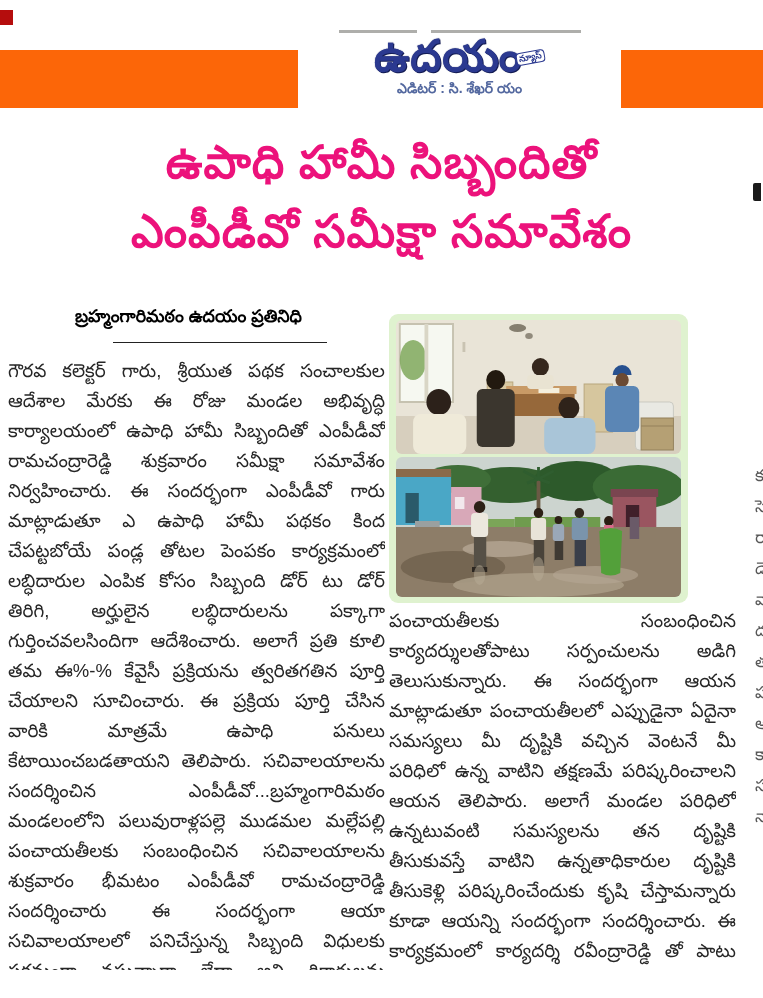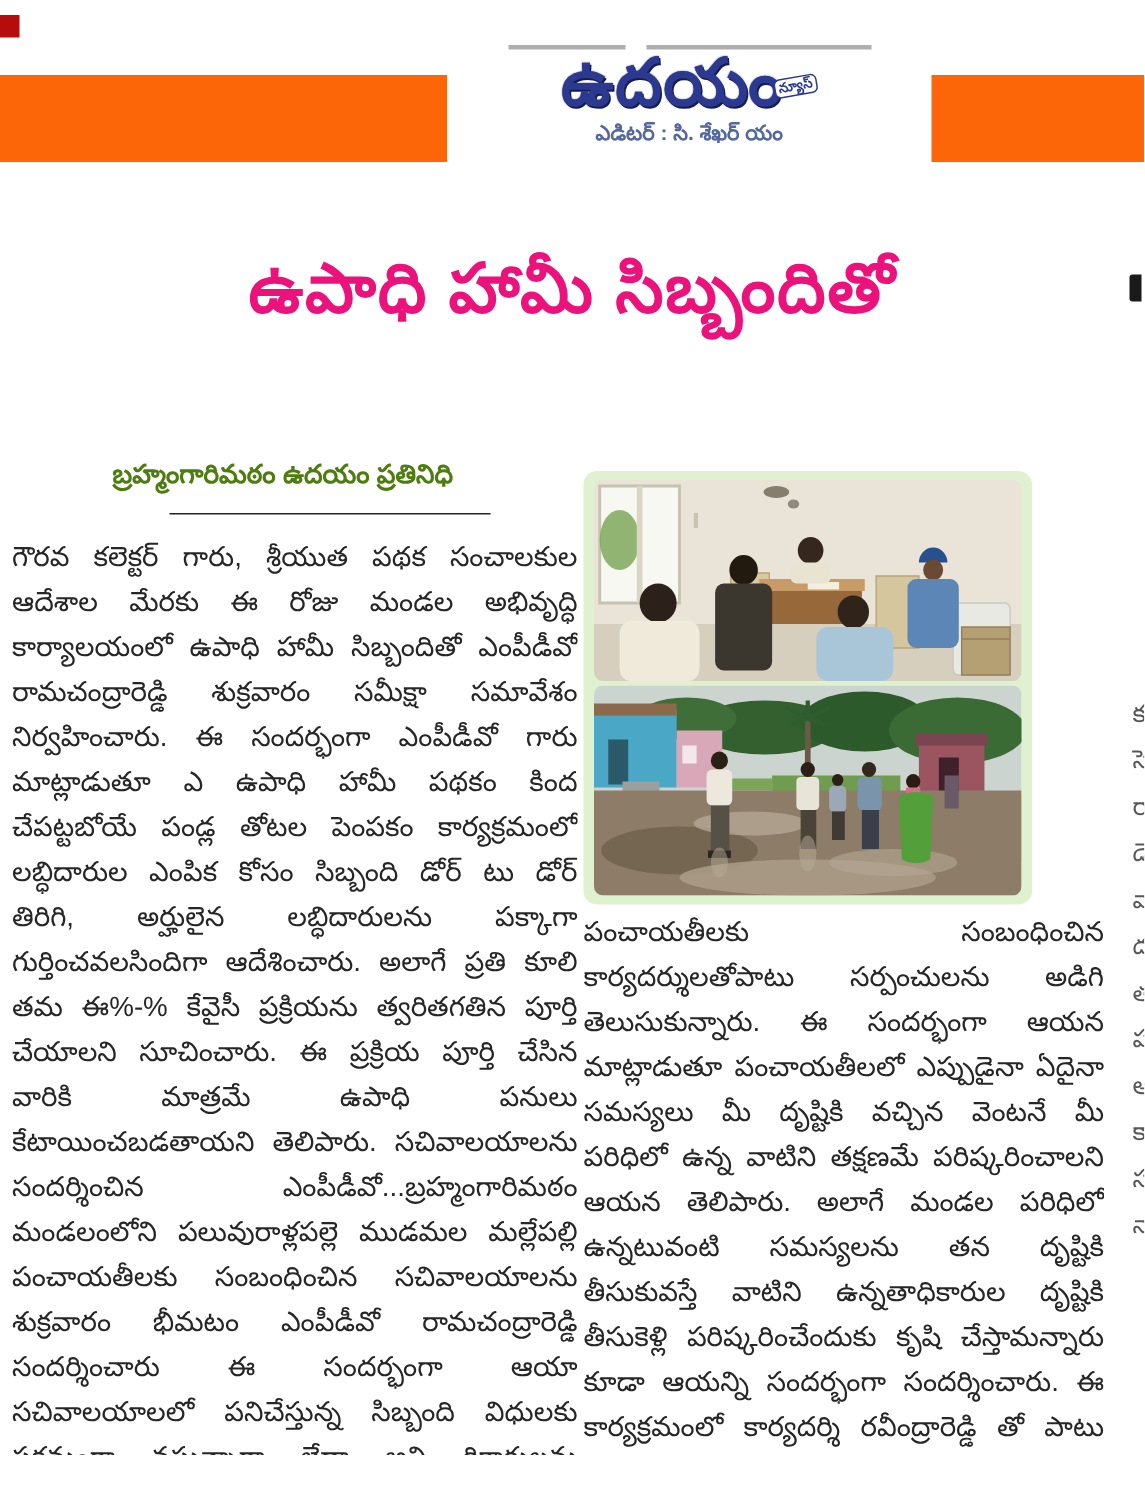--- a/index.html
+++ b/index.html
@@ -17,25 +17,25 @@
   .micro-print span:nth-child(2){width:150px;}
   .logo-row{display:flex;align-items:flex-end;margin-top:1px;line-height:1;}
   .logo-text{font-size:44px;font-weight:800;color:#2b3990;letter-spacing:1px;
              text-shadow:0 0 1px #1a2360, 1px 1px 0 #141c52;}
   .logo-badge{font-size:9px;font-weight:700;color:#2b3990;border:1.5px solid #2b3990;
               border-radius:4px;padding:1px 2px;margin-left:-6px;margin-bottom:14px;
               transform:rotate(-10deg);background:#fff;}
   .editor-line{font-size:14px;color:#53689f;margin-top:2px;font-weight:600;}
 
   
-  .headline{position:absolute;left:20px;top:158px;width:723px;text-align:center;
+  .headline{position:absolute;left:20px;top:128px;width:723px;text-align:center;
             color:#ec127b;font-weight:800;font-size:46px;line-height:69px;letter-spacing:1px;}
 
   
-  .byline{position:absolute;left:75px;top:306px;width:310px;font-size:17.5px;font-weight:700;color:#4d7c0f;}
+  .byline{position:absolute;left:75px;top:306px;width:310px;font-size:17.5px;font-weight:700;color:#000000;}
   .byline-rule{position:absolute;left:113px;top:342px;width:214px;height:0;border-top:1.5px solid #222;}
 
   
   .col{position:absolute;color:#262626;font-size:18.5px;line-height:30px;
        text-align:justify;word-spacing:2px;}
   .col-left{left:8px;top:356px;width:377px;height:614px;text-align-last:justify;overflow:hidden;}
   .col-right{left:389px;top:606px;width:347px;height:364px;overflow:hidden;}
 
   
   .photo-frame{position:absolute;left:389px;top:314px;width:299px;height:289px;background:#dff2cf;
@@ -65,20 +65,21 @@
       </div>
     <div class="logo-row">
       <span class="logo-text">ఉదయం</span>
       <span class="logo-badge">న్యూస్</span>
     </div>
     <div class="editor-line">ఎడిటర్ : సి. శేఖర్ యం</div>
   </div>
 
   <div class="headline">
     <div>ఉపాధి హామీ సిబ్బందితో</div>
+    <div>ఎంపీడీవో  సమీక్షా సమావేశం</div>
   </div>
 
   <div class="byline">బ్రహ్మంగారిమఠం ఉదయం ప్రతినిధి</div>
   <div class="byline-rule"></div>
 
   <div class="col col-left">గౌరవ కలెక్టర్ గారు, శ్రీయుత పథక సంచాలకుల ఆదేశాల మేరకు ఈ రోజు మండల అభివృద్ధి కార్యాలయంలో ఉపాధి హామీ సిబ్బందితో ఎంపీడీవో రామచంద్రారెడ్డి శుక్రవారం సమీక్షా సమావేశం నిర్వహించారు. ఈ సందర్భంగా ఎంపీడీవో గారు మాట్లాడుతూ ఎ ఉపాధి హామీ పథకం కింద చేపట్టబోయే పండ్ల తోటల పెంపకం కార్యక్రమంలో లబ్ధిదారుల ఎంపిక కోసం సిబ్బంది డోర్ టు డోర్ తిరిగి, అర్హులైన లబ్ధిదారులను పక్కాగా గుర్తించవలసిందిగా ఆదేశించారు. అలాగే ప్రతి కూలి తమ ఈ%-% కేవైసీ ప్రక్రియను త్వరితగతిన పూర్తి చేయాలని సూచించారు. ఈ ప్రక్రియ పూర్తి చేసిన వారికి మాత్రమే ఉపాధి పనులు కేటాయించబడతాయని తెలిపారు. సచివాలయాలను సందర్శించిన ఎంపీడీవో...బ్రహ్మంగారిమఠం మండలంలోని పలువురాళ్లపల్లె ముడమల మల్లేపల్లి పంచాయతీలకు సంబంధించిన సచివాలయాలను శుక్రవారం భీమటం ఎంపీడీవో రామచంద్రారెడ్డి సందర్శించారు ఈ సందర్భంగా ఆయా సచివాలయాలలో పనిచేస్తున్న సిబ్బంది విధులకు సక్రమంగా వస్తున్నారా లేదా అని రికార్డులను పరిశీలించారు. అనంతరం ఆయా</div>
 
   <div class="photo-frame">
 
     <svg viewBox="0 0 300 134" height="134" preserveAspectRatio="none">

